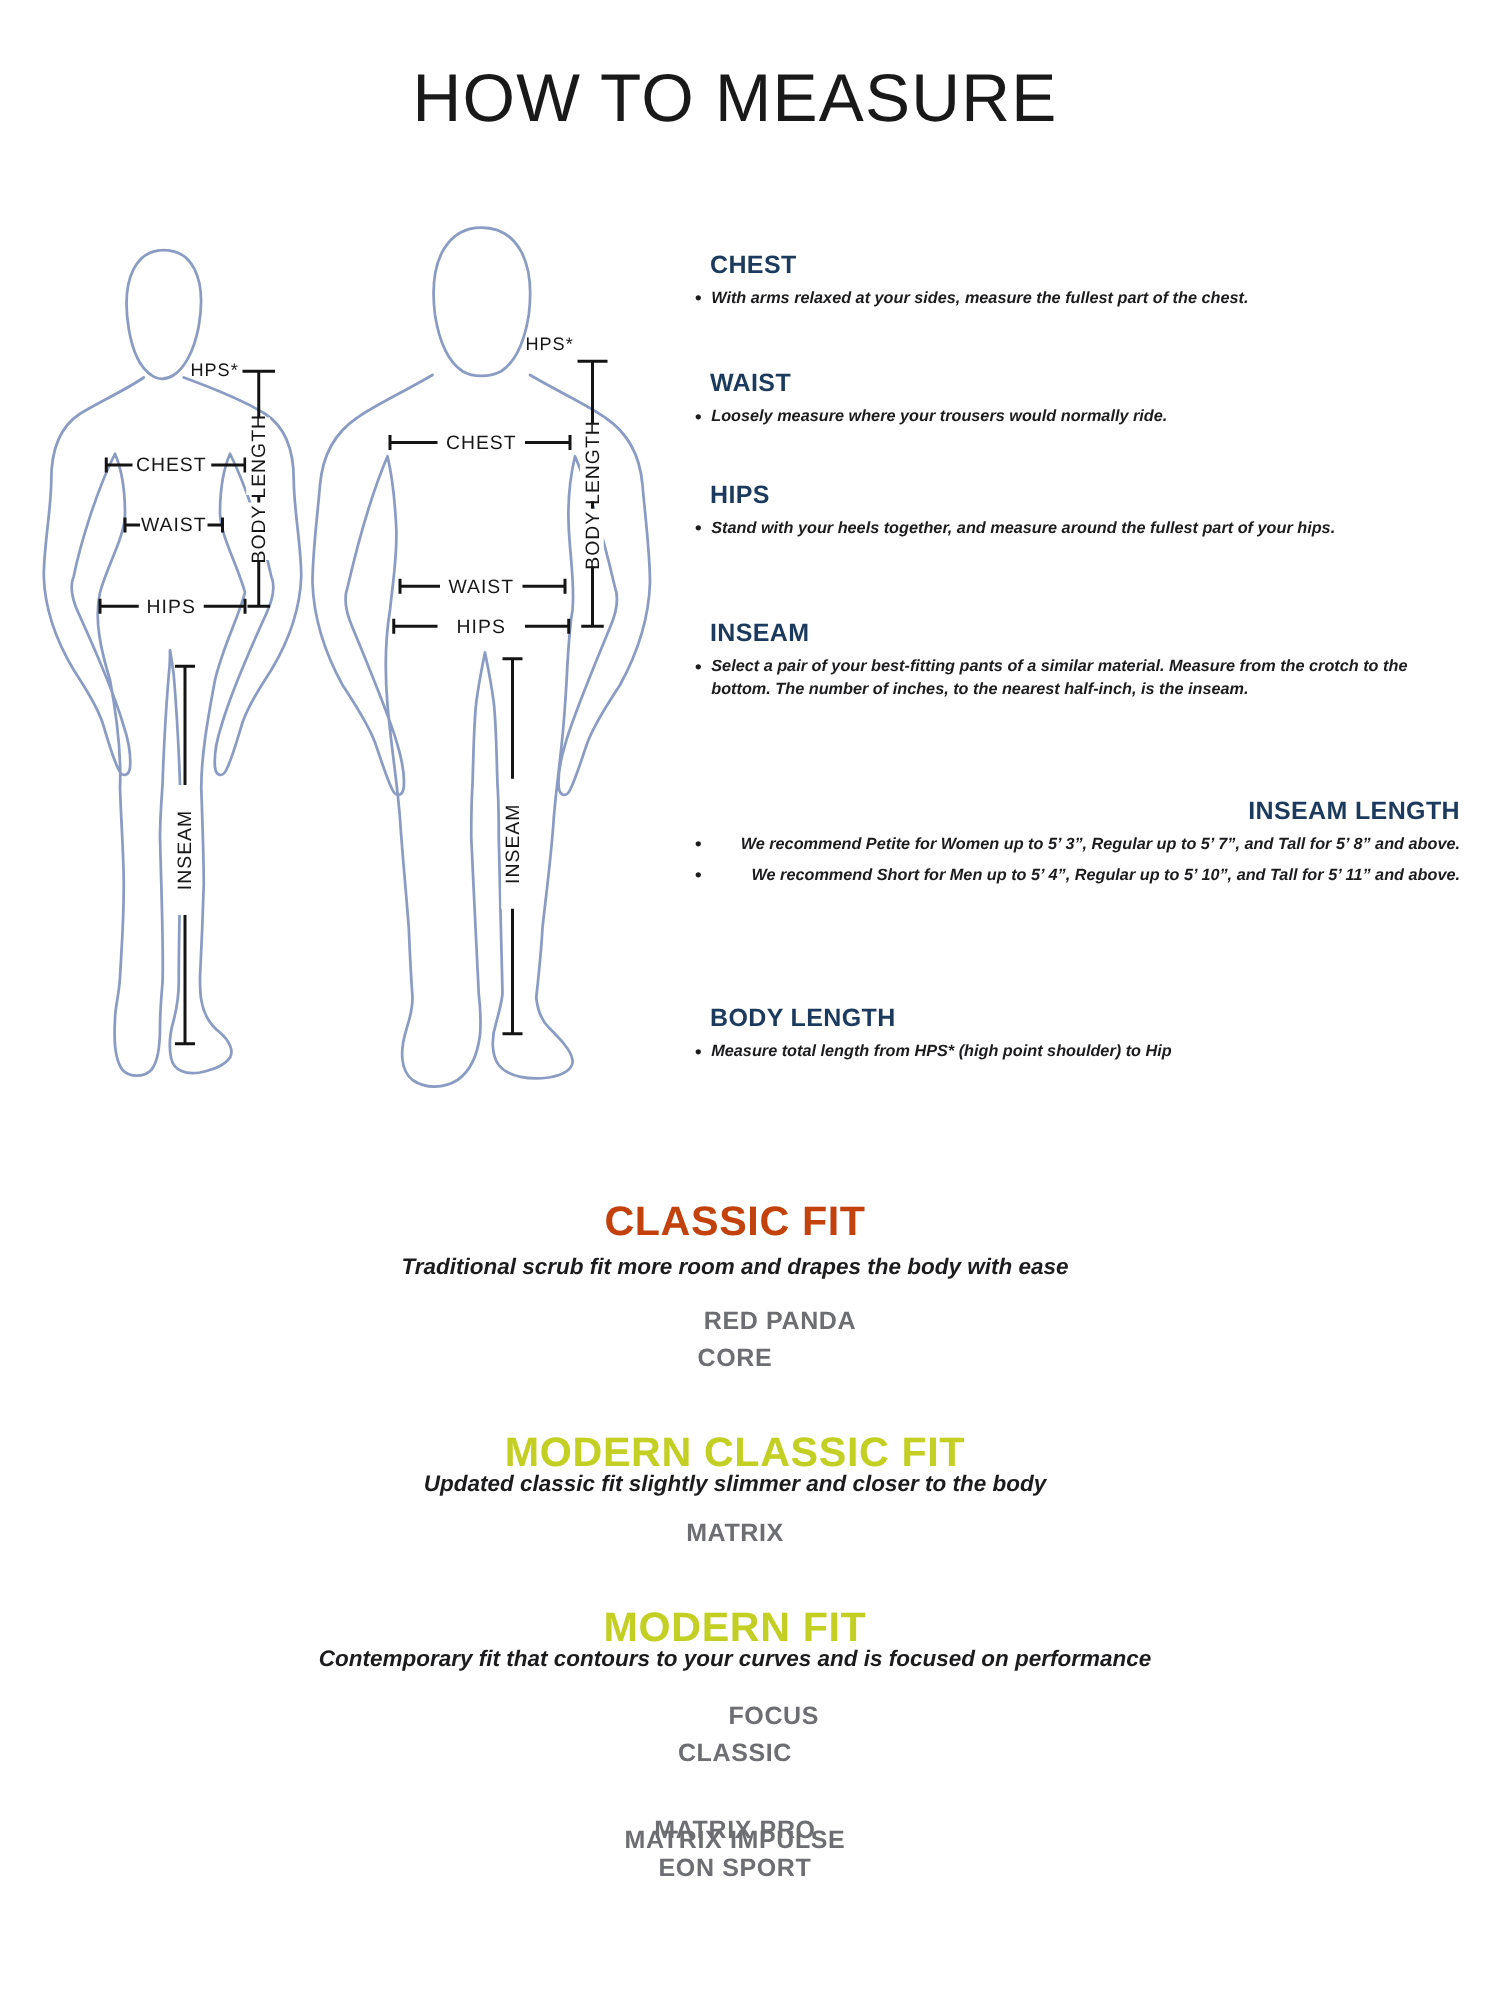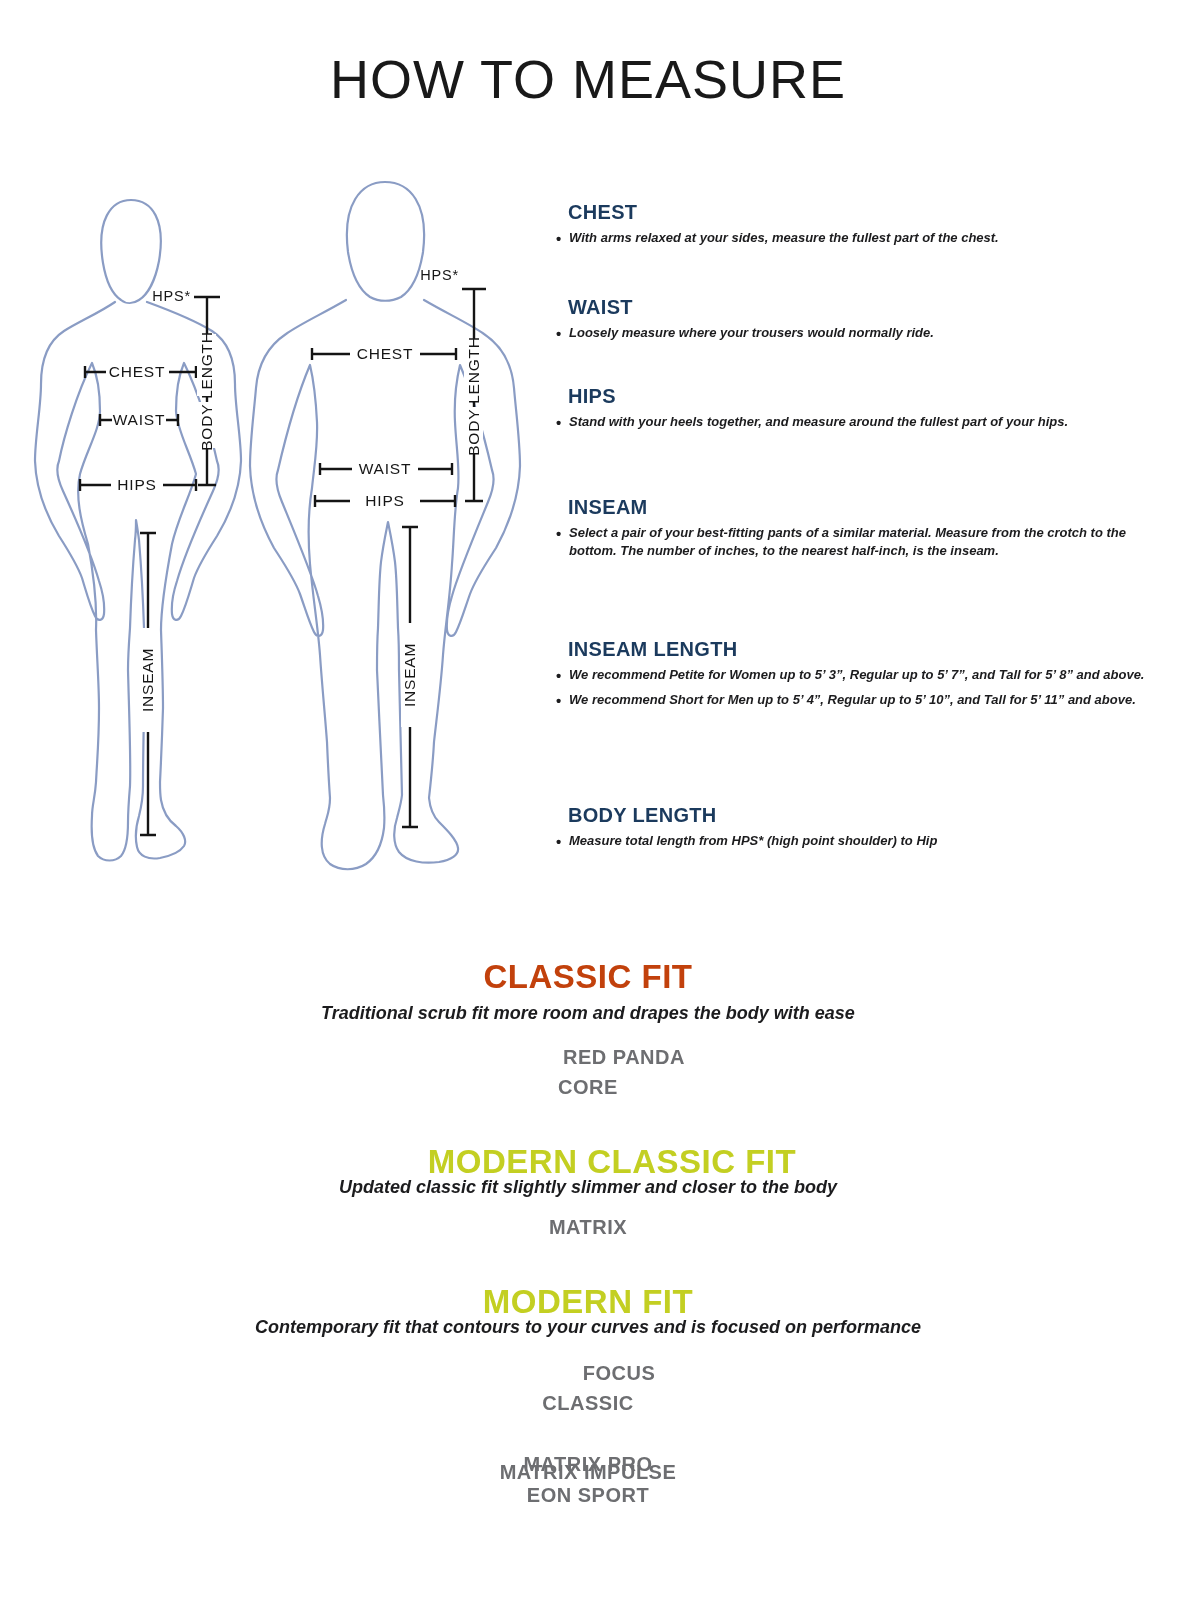--- a/index.html
+++ b/index.html
@@ -112,21 +112,21 @@
         </ul>
       </section>
 
       <section class="measure-section" style="top:496px;">
         <h2>INSEAM</h2>
         <ul>
           <li>Select a pair of your best-fitting pants of a similar material. Measure from the crotch to the bottom. The number of inches, to the nearest half-inch, is the inseam.</li>
         </ul>
       </section>
 
-      <section class="measure-section" style="top:638px;">
+      <section class="measure-section" style="top:638px;text-align:right;">
         <h2>INSEAM LENGTH</h2>
         <ul>
           <li>We recommend Petite for Women up to 5’ 3”, Regular up to 5’ 7”, and Tall for 5’ 8” and above.</li>
           <li>We recommend Short for Men up to 5’ 4”, Regular up to 5’ 10”, and Tall for 5’ 11” and above.</li>
         </ul>
       </section>
 
       <section class="measure-section" style="top:804px;">
         <h2>BODY LENGTH</h2>
         <ul>
@@ -134,21 +134,21 @@
         </ul>
       </section>
     </div>
 
     <div>
       <h2 class="fit-title pink" style="top:958px;">CLASSIC FIT</h2>
       <p class="fit-desc" style="top:1003px;">Traditional scrub fit more room and drapes the body with ease</p>
       <p class="fit-line" style="top:1046px;padding-left:36px;">RED PANDA</p>
       <p class="fit-line" style="top:1076px;">CORE</p>
 
-      <h2 class="fit-title green" style="top:1143px;padding-left:24px;">MODERN CLASSIC FIT</h2>
+      <h2 class="fit-title green" style="top:1143px;">MODERN CLASSIC FIT</h2>
       <p class="fit-desc" style="top:1177px;">Updated classic fit slightly slimmer and closer to the body</p>
       <p class="fit-line" style="top:1216px;">MATRIX</p>
 
       <h2 class="fit-title green" style="top:1283px;">MODERN FIT</h2>
       <p class="fit-desc" style="top:1317px;">Contemporary fit that contours to your curves and is focused on performance</p>
       <p class="fit-line" style="top:1362px;padding-left:31px;">FOCUS</p>
       <p class="fit-line" style="top:1392px;">CLASSIC</p>
       <p class="fit-line" style="top:1461px;">MATRIX IMPULSE</p>
       <p class="fit-line" style="top:1453px;">MATRIX PRO</p>
       <p class="fit-line" style="top:1484px;">EON SPORT</p>

